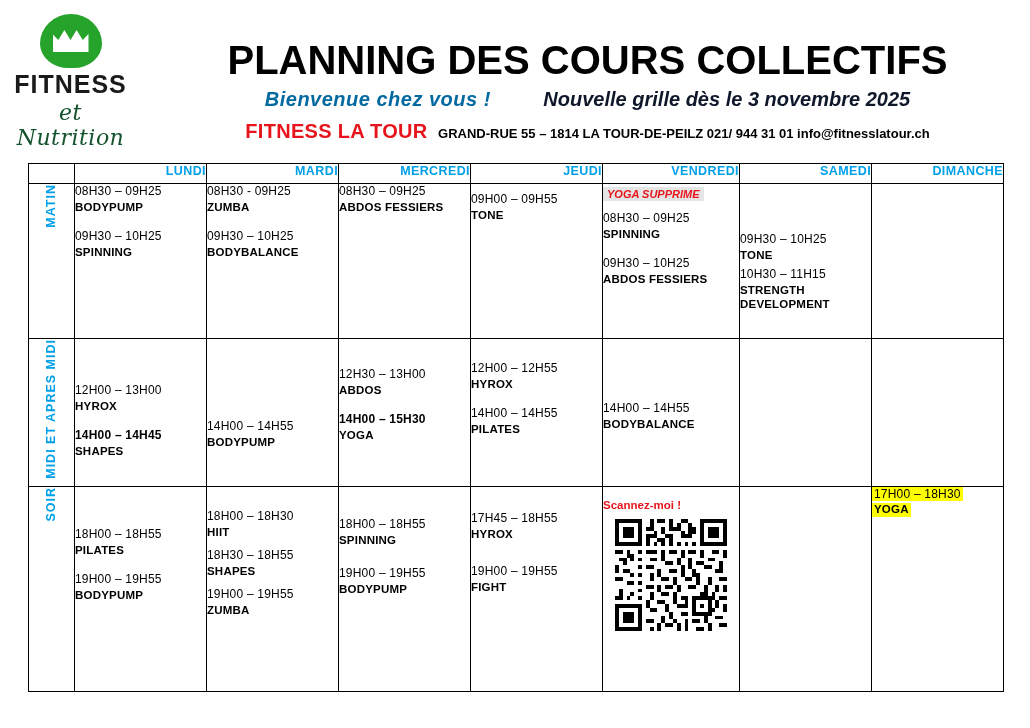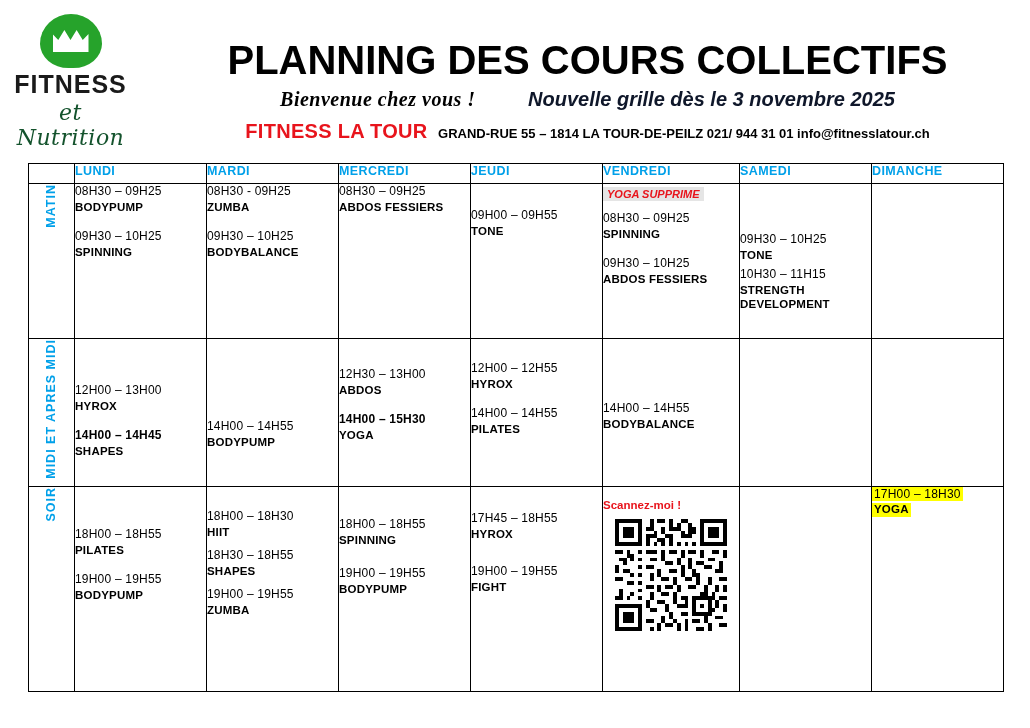--- a/index.html
+++ b/index.html
@@ -65,25 +65,25 @@
     white-space: nowrap;
   }
   .subline {
     position: absolute;
     left: 160px; top: 88px;
     width: 855px;
     text-align: center;
     white-space: nowrap;
   }
   .welcome {
-    font-family: Liberation Serif, serif;
+    font-family: Liberation Sans, sans-serif;
     font-style: italic;
     font-weight: bold;
     font-size: 20px;
-    color: #000000;
+    color: #0369a1;
     letter-spacing: 0.5px;
     text-align: right;
   }
   .newgrid {
     font-family: "Liberation Sans", sans-serif;
     font-style: italic;
     font-weight: bold;
     font-size: 20px;
     color: #0f172a;
     margin-left: 48px;
@@ -119,21 +119,21 @@
   table.planning td, table.planning th {
     border: 1px solid #000000;
     vertical-align: top;
     padding: 0;
   }
   thead th {
     height: 20px;
     font-size: 12.5px;
     font-weight: bold;
     color: #00a0e9;
-    text-align: left;
+    text-align: right;
     vertical-align: middle;
     letter-spacing: 0.4px;
   }
   col.rowlabel { width: 46px; }
   col.day { width: 132px; }
   col.daywide { width: 137px; }
 
   td.rowlabel {
     text-align: center;
     vertical-align: middle;
@@ -279,21 +279,21 @@
         </td>
 
         <td class="cell">
           <div class="slot">
             <div class="time">08H30 – 09H25</div>
             <div class="course">ABDOS FESSIERS</div>
           </div>
         </td>
 
         <td class="cell">
-          <div class="slot" style="margin-top:24px">
+          <div class="slot" style="margin-top:8px">
             <div class="time">09H00 – 09H55</div>
             <div class="course">TONE</div>
           </div>
         </td>
 
         <td class="cell">
           <div class="cancel">YOGA SUPPRIME</div>
           <div class="slot">
             <div class="time">08H30 – 09H25</div>
             <div class="course">SPINNING</div>

